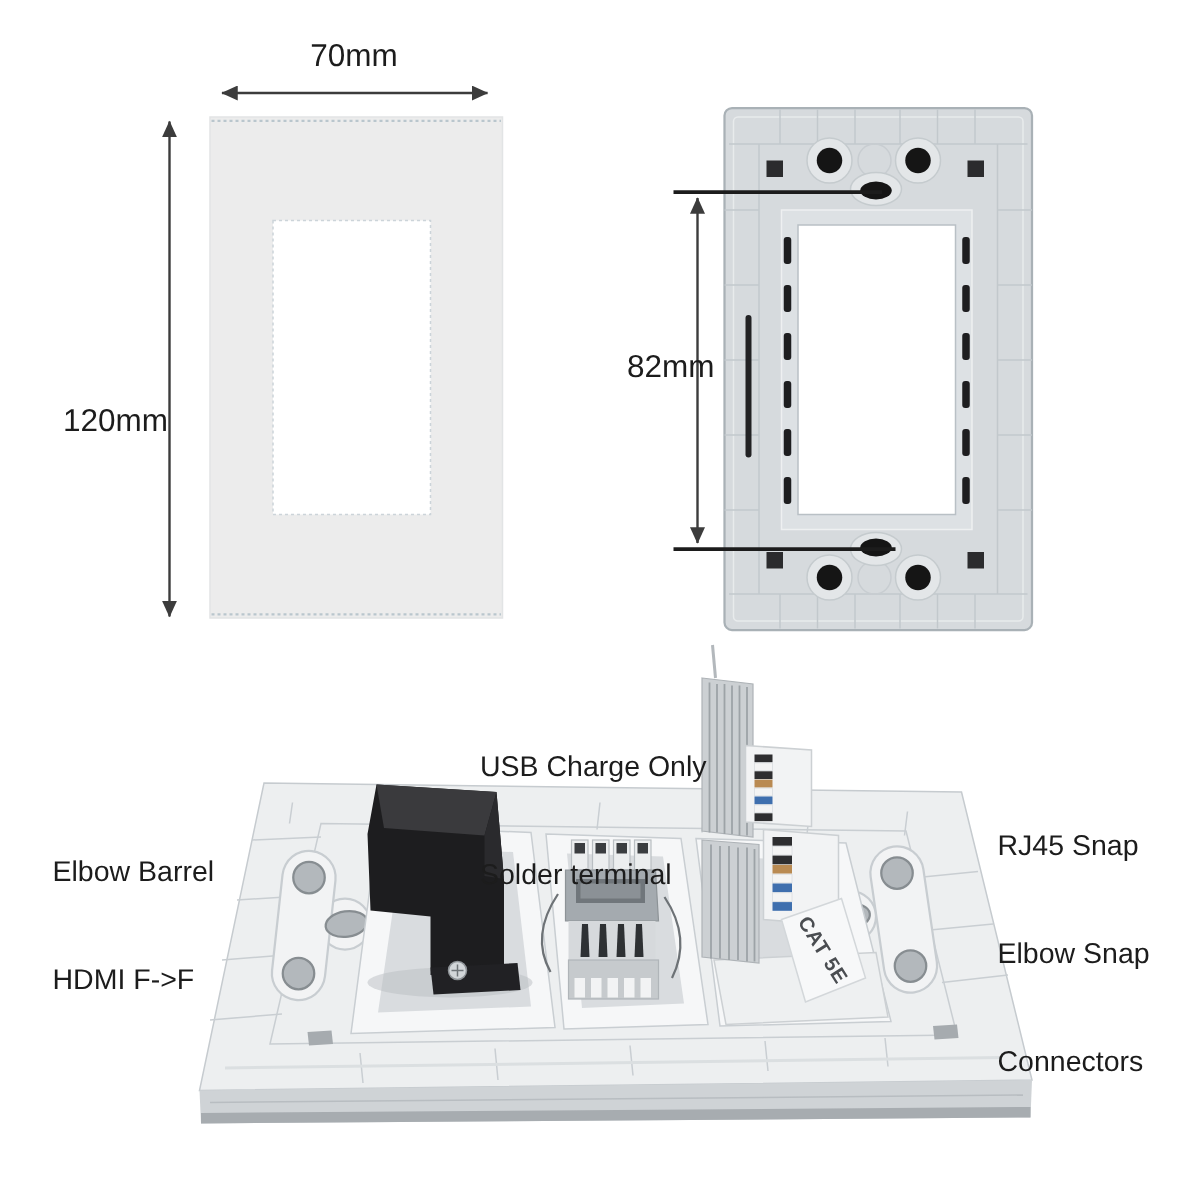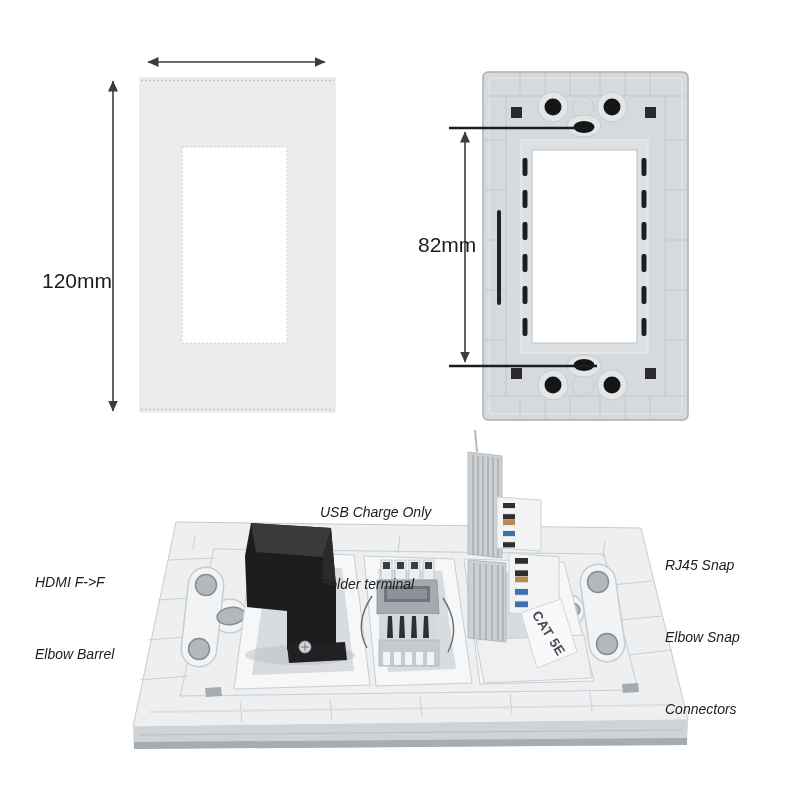--- a/index.html
+++ b/index.html
@@ -1,21 +1,21 @@
 <!DOCTYPE html>
 <html><head>
 <meta charset="utf-8">
 <style>
   html,body{margin:0;padding:0;background:#fff;}
   .canvas{position:relative;width:800px;height:800px;background:#ffffff;
           font-family:"Liberation Sans", sans-serif;color:#1c1c1c;overflow:hidden;}
   .art{position:absolute;left:0;top:0;width:800px;height:800px;}
   .lbl{position:absolute;white-space:pre;}
   .dim-label{font-size:21px;font-weight:400;}
-  .part-label{font-size:14px;line-height:24px;font-weight:400;font-style:italic;}
+  .part-label{font-size:19px;line-height:24px;font-weight:400;}
   .center{text-align:center;}
 </style>
 </head>
 <body>
 
 <div class="canvas">
 
 <svg class="art" viewBox="0 0 800 800" xmlns="http://www.w3.org/2000/svg">
   <defs>
     <marker id="mA" markerUnits="userSpaceOnUse" markerWidth="12" markerHeight="10" refX="10.5" refY="5" orient="auto-start-reverse">
@@ -258,33 +258,34 @@
         <rect x="515" y="589.0" width="13" height="5.8" fill="#3f6fae"></rect>
         <rect x="515" y="595.2" width="13" height="5.8" fill="#f4f4f4" stroke="#d8dbde" stroke-width="0.5"></rect>
         <rect x="515" y="601.4" width="13" height="5.8" fill="#3f6fae"></rect>
       </g>
       <path d="M521,613 L561,599 L577,652 L537,668 Z" fill="#f7f8f9" stroke="#d3d7da" stroke-width="1"></path>
       <text x="549" y="638" transform="rotate(58 549 633)" font-size="13.5" font-weight="bold" fill="#4a4d51" text-anchor="middle" letter-spacing="0.5">CAT 5E</text>
     </g>
   </g>
 </svg>
 
+<div class="lbl dim-label center" style="left:171px;top:26px;width:130px;">70mm</div>
 
 <div class="lbl dim-label" style="left:42px;top:233px;margin-top:36px;">120mm</div>
 
 <div class="lbl dim-label" style="left:418px;top:233px;">82mm</div>
 
 <div class="lbl part-label" style="left:320px;top:452px;">
   <div>USB Charge Only</div>
   <div>Solder terminal</div>
 </div>
 
 <div class="lbl part-label" style="left:35px;top:522px;">
+  <div>Elbow Barrel</div>
   <div>HDMI F-&gt;F</div>
-  <div>Elbow Barrel</div>
 </div>
 
 <div class="lbl part-label" style="left:665px;top:505px;">
   <div>RJ45 Snap</div>
   <div>Elbow Snap</div>
   <div>Connectors</div>
 </div>
 
 </div>
 

